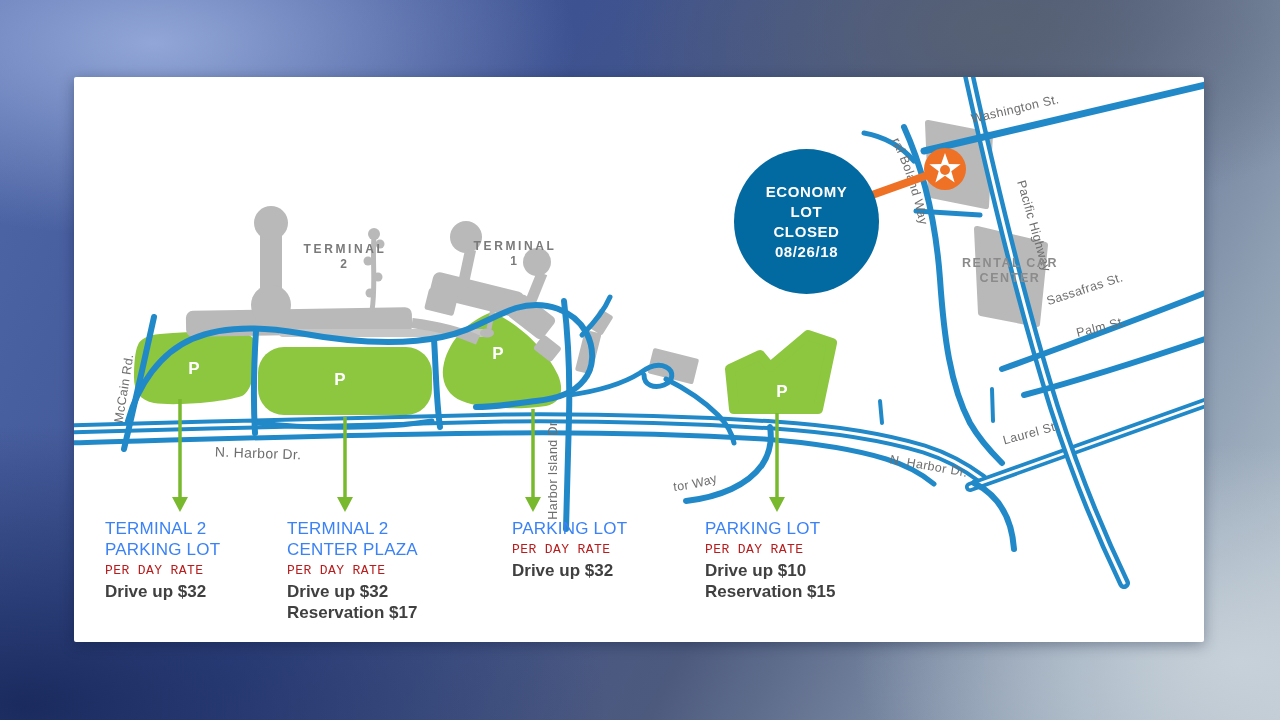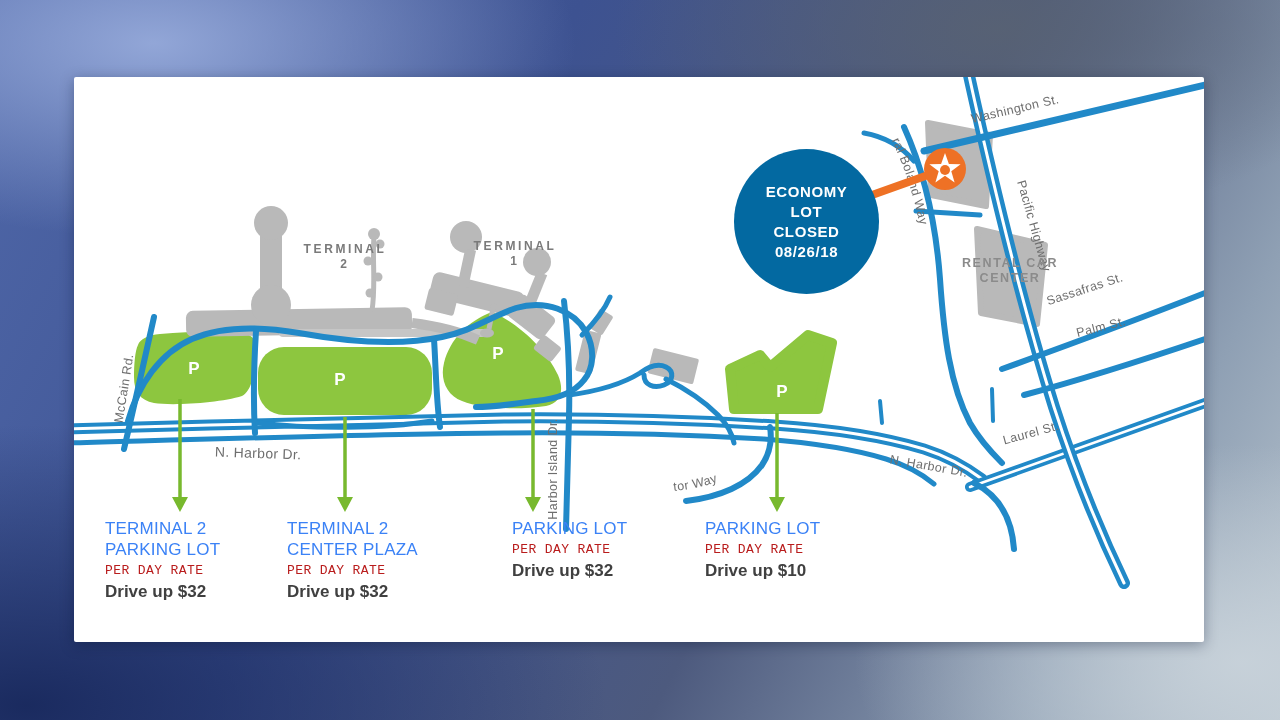--- a/index.html
+++ b/index.html
@@ -200,27 +200,29 @@
       <div class="ttl">PARKING LOT</div>
       <div class="sub">PER DAY RATE</div>
       <div class="rate">Drive up $32</div>
       <div class="rate"></div>
     </div>
     <div class="rate-block b2">
       <div class="ttl">TERMINAL 2</div>
       <div class="ttl">CENTER PLAZA</div>
       <div class="sub">PER DAY RATE</div>
       <div class="rate">Drive up $32</div>
+      <div class="rate">Reservation $17</div>
     </div>
     <div class="rate-block b3">
       <div class="ttl">PARKING LOT</div>
       <div class="sub">PER DAY RATE</div>
       <div class="rate">Drive up $32</div>
       <div class="rate"></div>
     </div>
     <div class="rate-block b4">
       <div class="ttl">PARKING LOT</div>
       <div class="sub">PER DAY RATE</div>
       <div class="rate">Drive up $10</div>
+      <div class="rate">Reservation $15</div>
     </div>
 
   </div>
 </div>
 
 </body></html>

